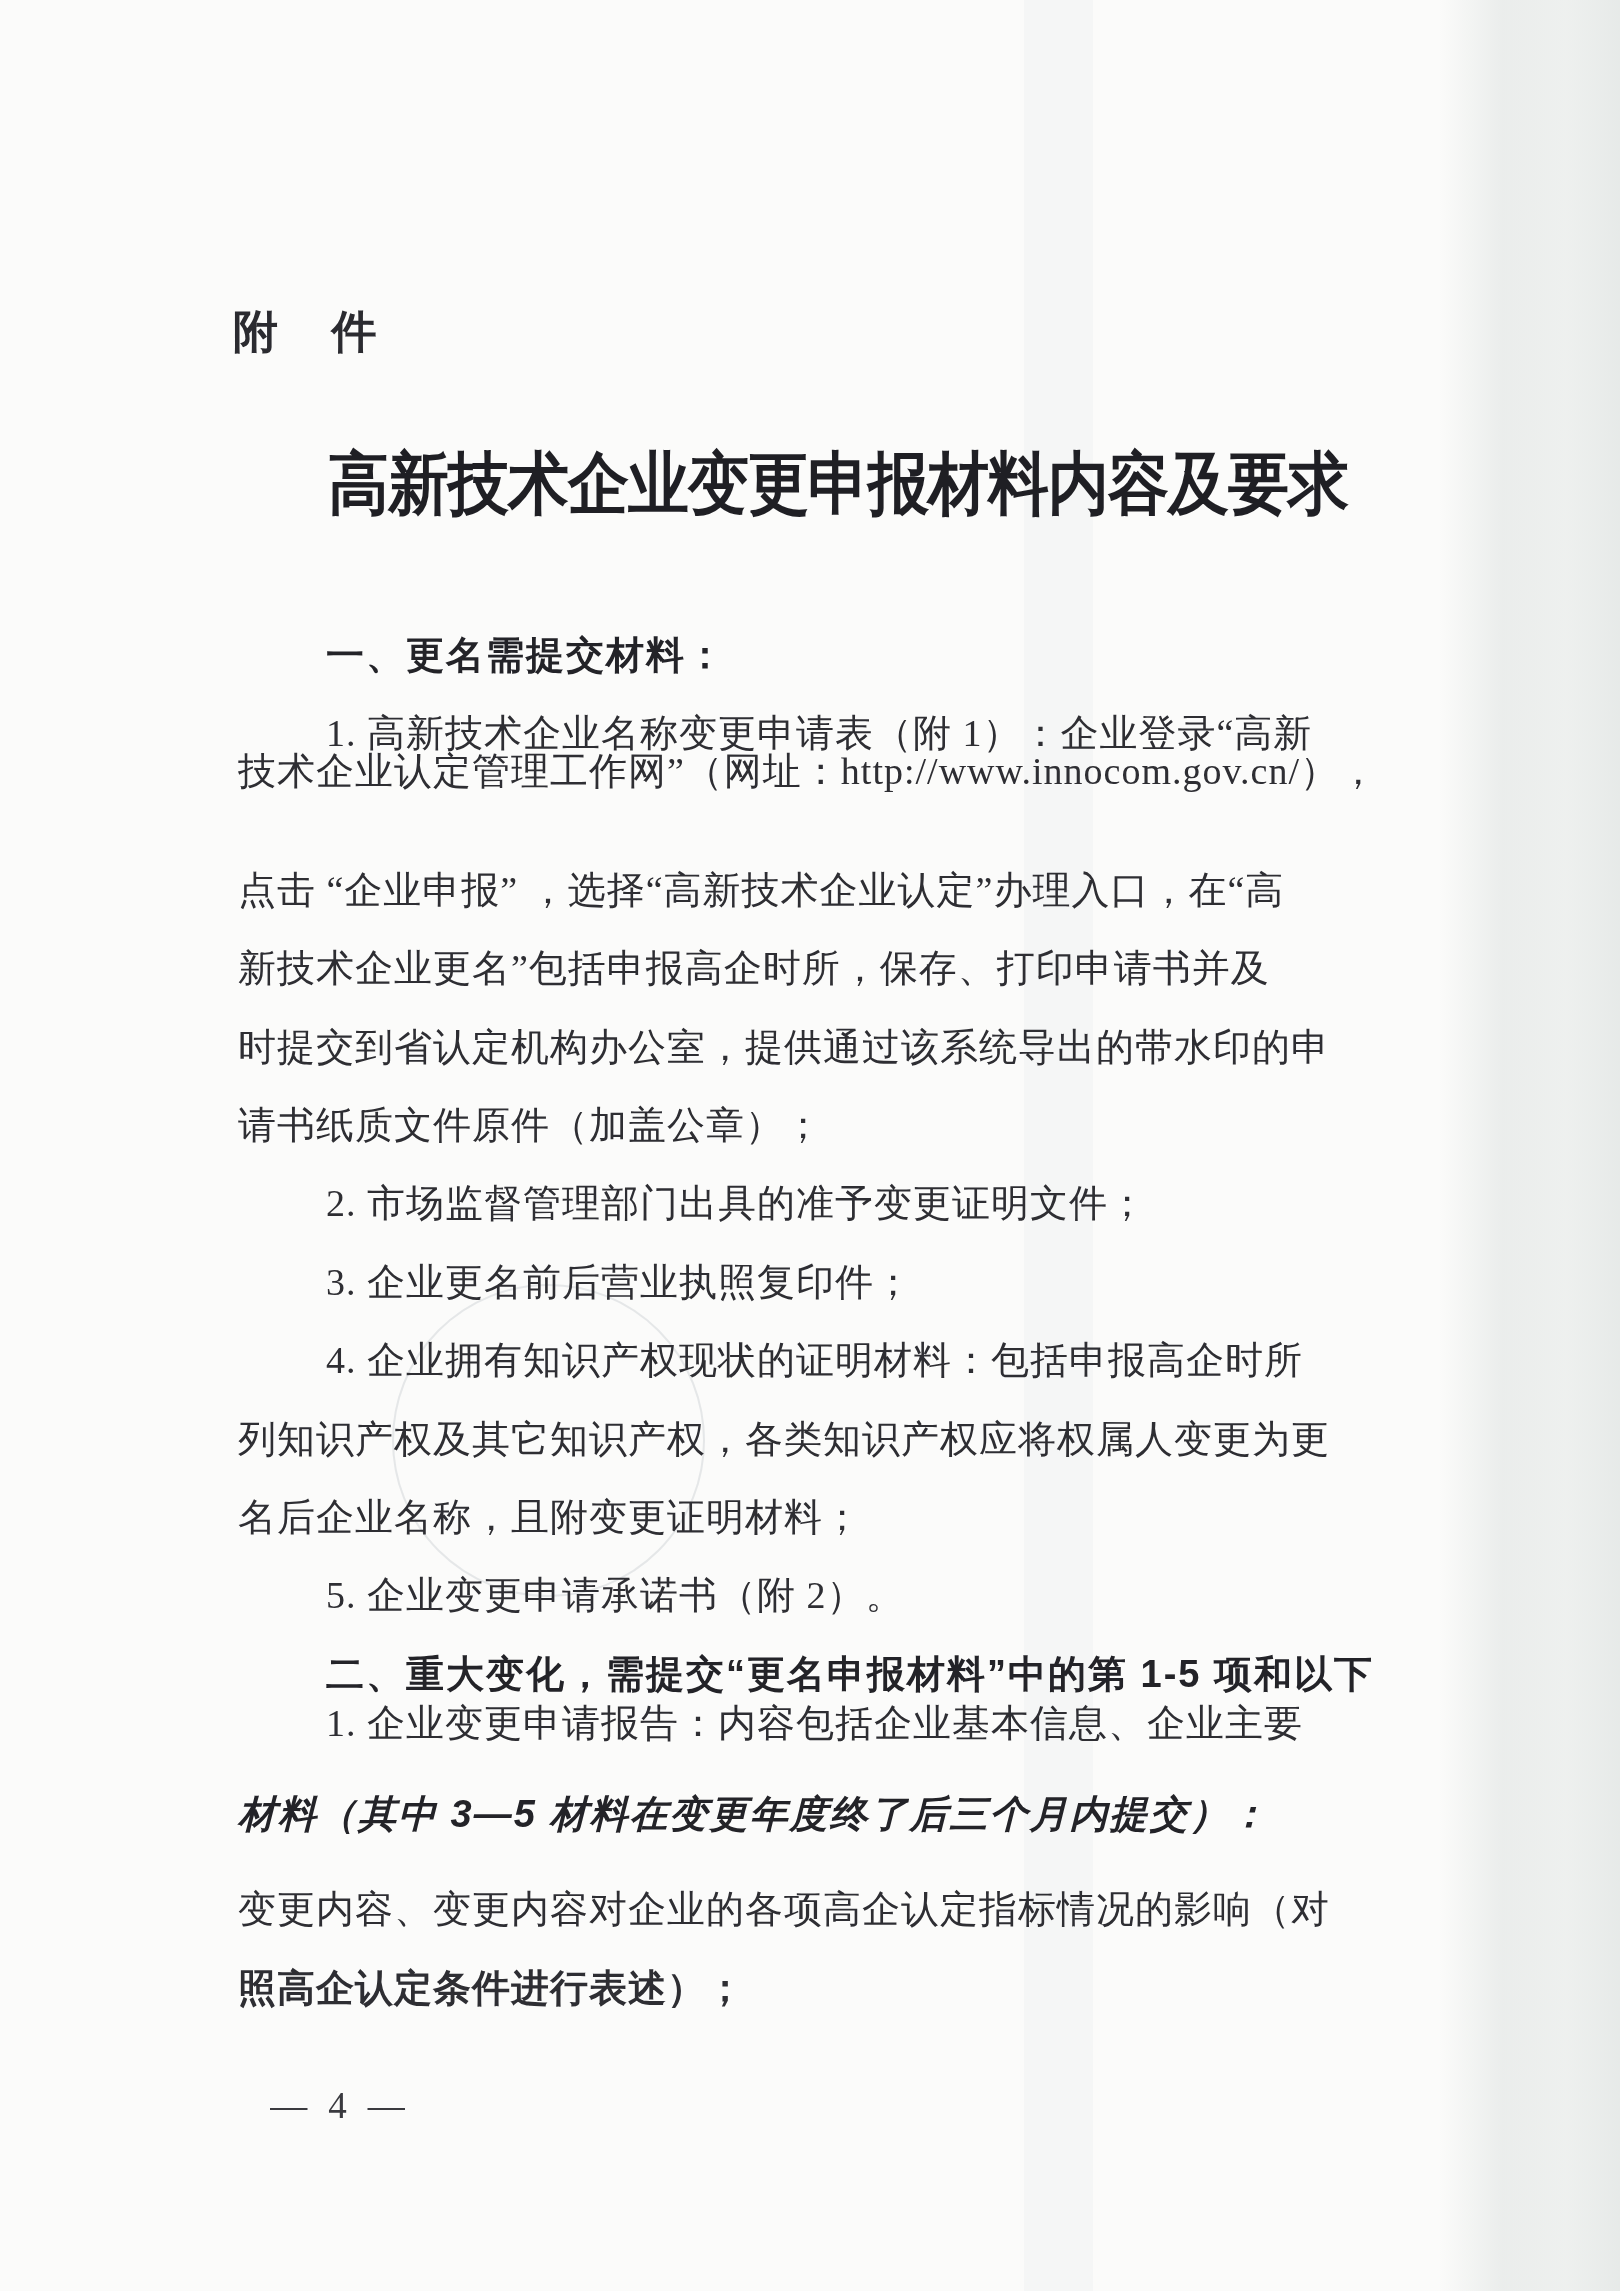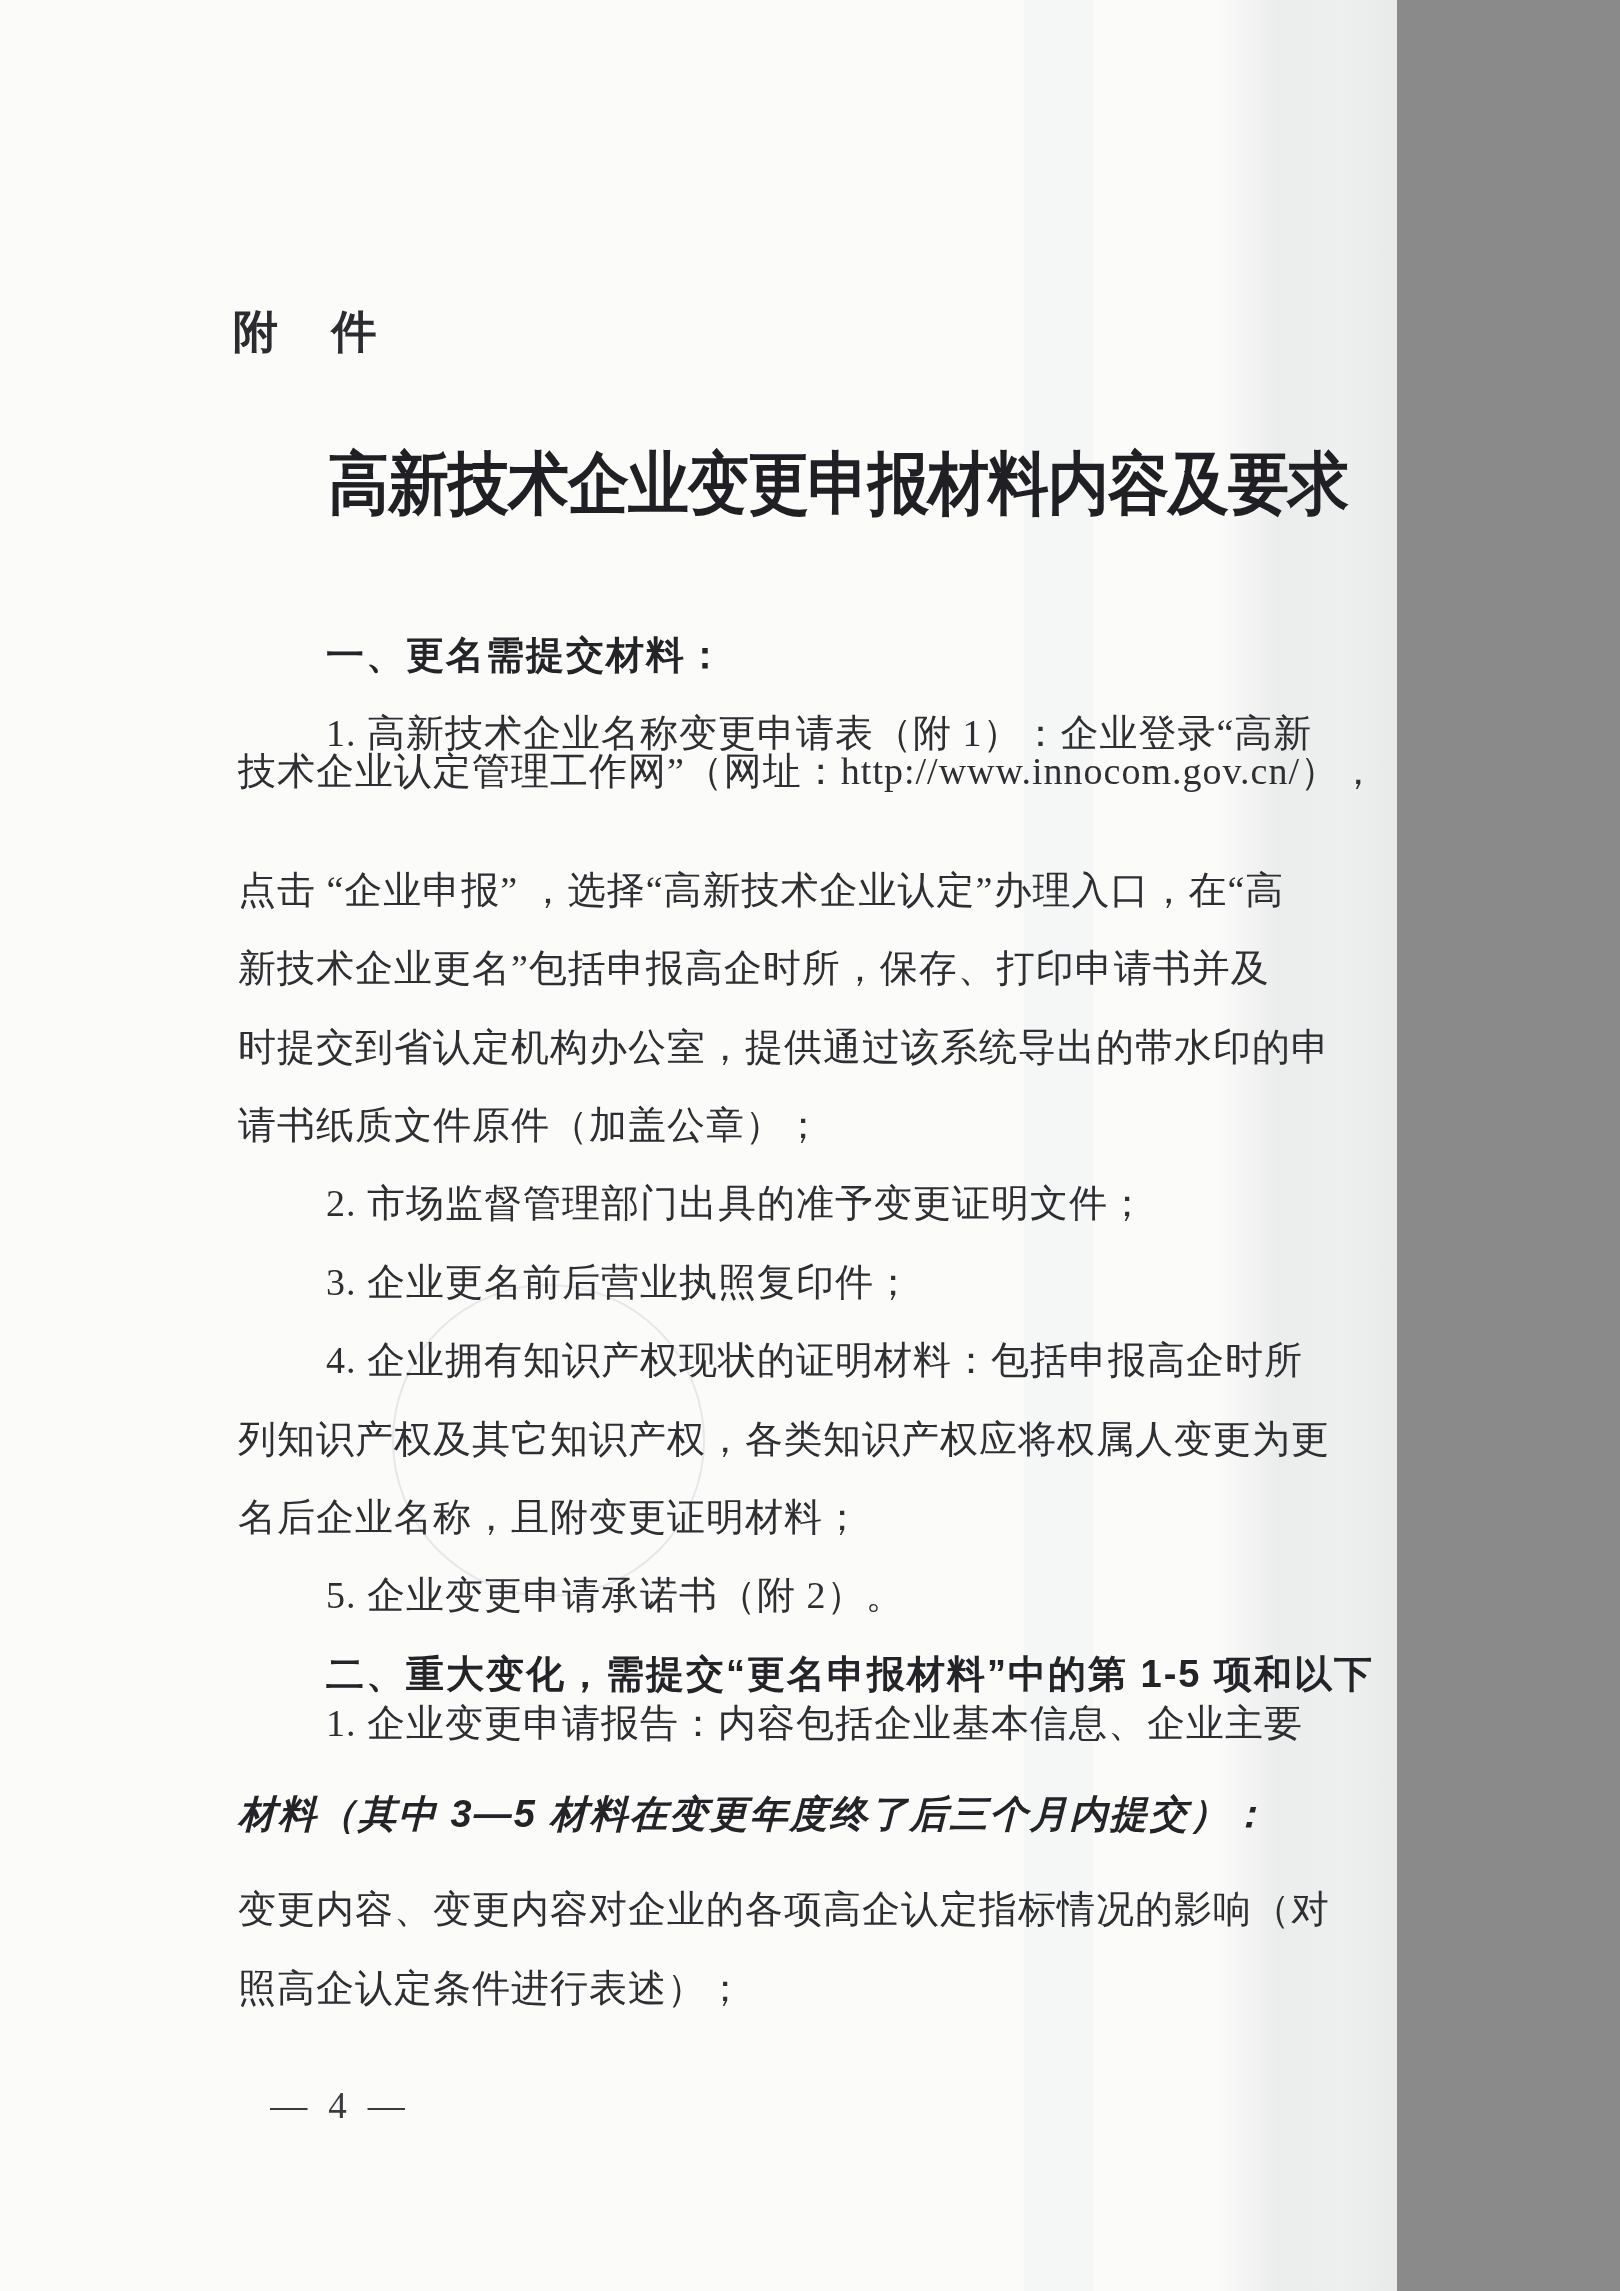--- a/index.html
+++ b/index.html
@@ -1,18 +1,18 @@
 <!DOCTYPE html>
 <html><head>
 <meta charset="utf-8">
 <style>
   html, body { margin: 0; padding: 0; background: #8a8a8a; }
   .page {
     position: relative;
-    width: 1397px;
+    width: 1620px;
     height: 2292px;
     background: #fbfbfa;
     overflow: hidden;
     font-family: "Liberation Serif", serif;
   }
   
   .scan-band-right {
     position: absolute;
     top: 0; right: 0;
     width: 181px; height: 2292px;
@@ -121,18 +121,18 @@
       <div class="line indent" style="top: 1164px;">2. 市场监督管理部门出具的准予变更证明文件；</div>
       <div class="line indent" style="top: 1243px;">3. 企业更名前后营业执照复印件；</div>
       <div class="line indent" style="top: 1321px;">4. 企业拥有知识产权现状的证明材料：包括申报高企时所</div>
       <div class="line" style="top: 1400px;">列知识产权及其它知识产权，各类知识产权应将权属人变更为更</div>
       <div class="line" style="top: 1478px;">名后企业名称，且附变更证明材料；</div>
       <div class="line indent" style="top: 1556px;">5. 企业变更申请承诺书（附 2）。</div>
       <div class="line heading indent" style="top: 1635px;">二、重大变化，需提交“更名申报材料”中的第 1-5 项和以下</div>
       <div class="line heading" style="top: 1775px; font-style: italic;">材料（其中 3—5 材料在变更年度终了后三个月内提交）：</div>
       <div class="line indent" style="top: 1684px;">1. 企业变更申请报告：内容包括企业基本信息、企业主要</div>
       <div class="line" style="top: 1870px;">变更内容、变更内容对企业的各项高企认定指标情况的影响（对</div>
-      <div class="line" style="top: 1949px;">照高企认定条件进行表述）；</div>
+      <div class="line" style="top: 1949px; font-weight: bold;">照高企认定条件进行表述）；</div>
     </div>
 
   <div class="page-number">— 4 —</div>
 </div>
 
 
 </body></html>

